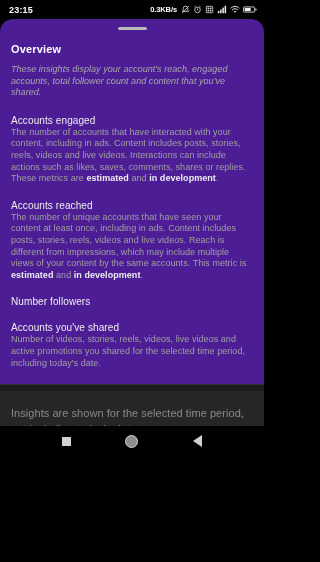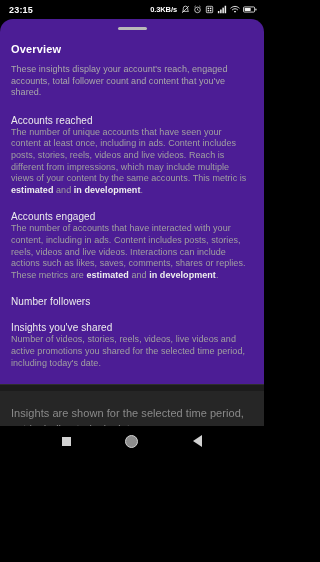--- a/index.html
+++ b/index.html
@@ -58,20 +58,21 @@
     font-weight:bold;
     letter-spacing:.15px;
     margin-bottom:9px;
   }
   .intro {
     color:#a9a9a9;
     font-size:9px;
     line-height:11.6px;
     letter-spacing:.05px;
     margin-bottom:16px;
+    font-style:italic;
   }
 
   .sec { margin-bottom:15px; }
   .sec-title {
     color:#ededed;
     font-size:10px;
     letter-spacing:.1px;
     margin-bottom:1px;
   }
   .sec-body {
@@ -177,32 +178,32 @@
     <div class="handle-wrap">
       <div class="handle"></div>
     </div>
 
     <div class="sheet-body">
       <div class="h-title">Overview</div>
       <div class="intro">These insights display your account's reach, engaged accounts, total follower count and content that you've shared.</div>
 
       <div id="sections">
           <div class="sec">
+            <div class="sec-title">Accounts engaged</div>
+            <div class="sec-body"><span>The number of accounts that have interacted with your content, including in ads. Content includes posts, stories, reels, videos and live videos. Interactions can include actions such as likes, saves, comments, shares or replies. These metrics are </span><b>estimated</b><span> and </span><b>in development</b><span>.</span></div>
+          </div>
+          <div class="sec">
             <div class="sec-title">Accounts reached</div>
             <div class="sec-body"><span>The number of unique accounts that have seen your content at least once, including in ads. Content includes posts, stories, reels, videos and live videos. Reach is different from impressions, which may include multiple views of your content by the same accounts. This metric is </span><b>estimated</b><span> and </span><b>in development</b><span>.</span></div>
           </div>
           <div class="sec">
-            <div class="sec-title">Accounts engaged</div>
-            <div class="sec-body"><span>The number of accounts that have interacted with your content, including in ads. Content includes posts, stories, reels, videos and live videos. Interactions can include actions such as likes, saves, comments, shares or replies. These metrics are </span><b>estimated</b><span> and </span><b>in development</b><span>.</span></div>
-          </div>
-          <div class="sec">
             <div class="sec-title">Number followers</div>
           </div>
           <div class="sec">
-            <div class="sec-title">Insights you've shared</div>
+            <div class="sec-title">Accounts you've shared</div>
             <div class="sec-body"><span>Number of videos, stories, reels, videos, live videos and active promotions you shared for the selected time period, including today's date.</span></div>
           </div>
           <div class="sec">
           </div>
         </div>
     </div>
 
     <div class="sheet-spacer"></div>
 
     <div class="divider"></div>

